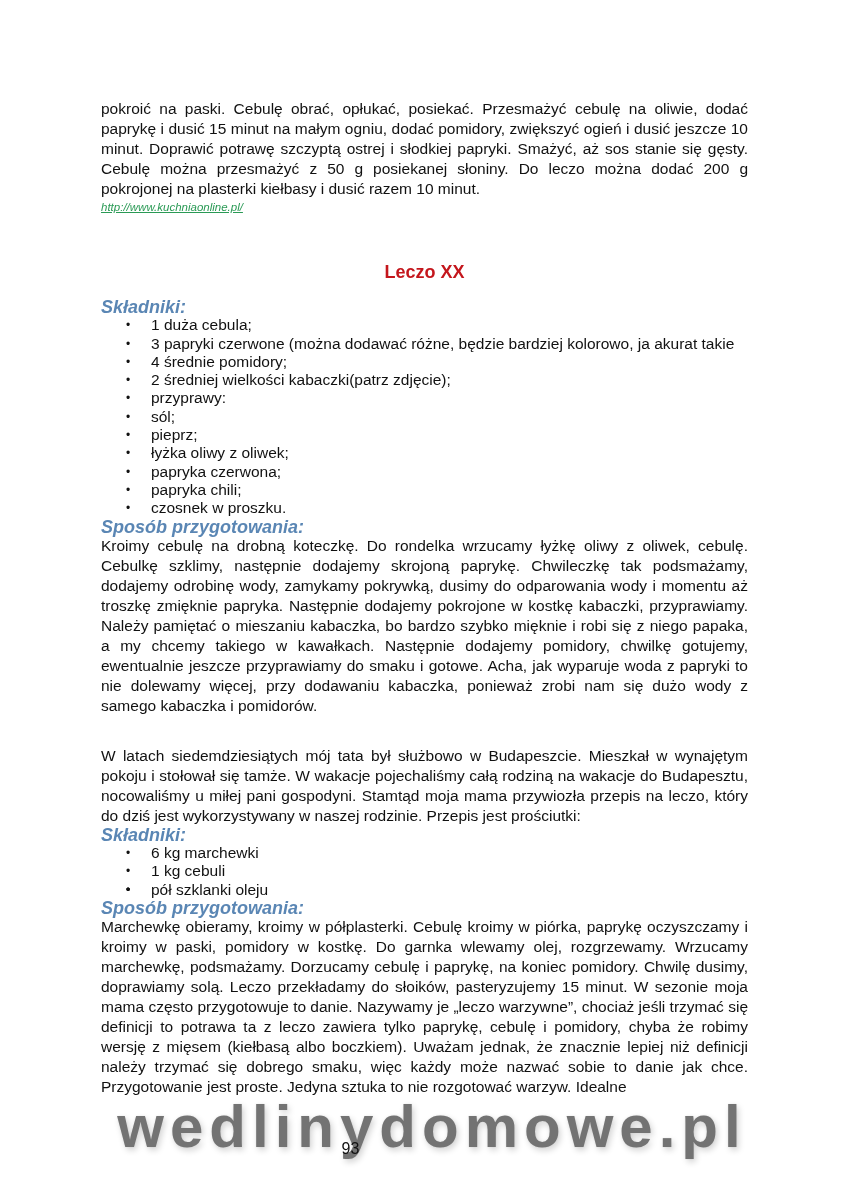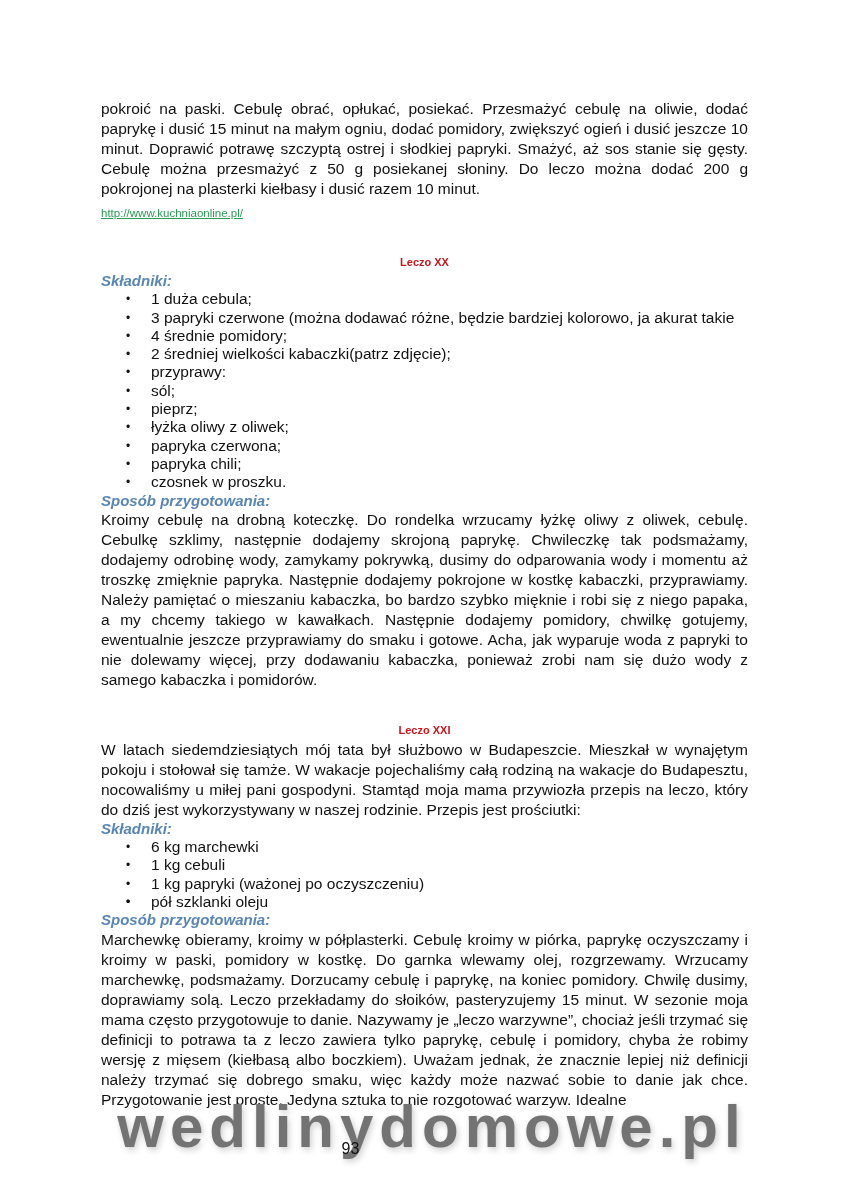--- a/index.html
+++ b/index.html
@@ -1,24 +1,24 @@
 <!DOCTYPE html>
 <html><head>
 <meta charset="utf-8">
 <style>
   html, body { margin: 0; padding: 0; background: #ffffff; }
   body { width: 848px; height: 1200px; position: relative; overflow: hidden;
          font-family: "Liberation Sans", sans-serif; color: #111; }
   .page { position: absolute; left: 101px; top: 99px; width: 647px; }
   .para { font-size: 15.5px; line-height: 20px; text-align: justify; margin: 0; }
-  .link { display: block; font-size: 11.5px; color: #2a9a55;
-          text-decoration: underline; line-height: 15px; margin-top: 7px; }
-  .title { text-align: center; color: #c4161c; font-weight: bold; font-size: 11px;
-           line-height: 20px; margin: 0; }
-  .sub { color: #5a86b4; font-weight: bold; font-style: italic; font-size: 15px;
+  .link { display: block; font-size: 11.5px; font-style: italic; color: #2a9a55;
+          text-decoration: underline; line-height: 15px; margin-top: 1px; }
+  .title { text-align: center; color: #c4161c; font-weight: bold; font-size: 18px;
+           line-height: 20px; margin: 16px; }
+  .sub { color: #5a86b4; font-weight: bold; font-style: italic; font-size: 18px;
          line-height: 18.3px; margin: 0; }
   ul.ing { list-style: none; margin: 0; padding: 0; }
   ul.ing li { position: relative; padding-left: 50px; font-size: 15.5px; line-height: 18.3px; }
   ul.ing li .bullet { position: absolute; left: 25px; top: 0; font-size: 12px; }
   ul.ing li .cont { display: block; padding-left: 24px; }
   .watermark { position: absolute; left: 112px; top: 1092px; width: 640px; text-align: center;
                font-weight: bold; font-size: 60px; letter-spacing: 6px; color: #737373;
                text-shadow: 2px 3px 6px rgba(0,0,0,0.18), 0 0 2px rgba(0,0,0,0.08); }
   .pagenum { position: absolute; left: 0; width: 701px; top: 1140px; text-align: center; font-size: 16px; }
 </style>
@@ -43,27 +43,26 @@
     <li><span class="bullet">•</span><span>pieprz;</span></li>
     <li><span class="bullet">•</span><span>łyżka oliwy z oliwek;</span></li>
     <li><span class="bullet">•</span><span>papryka czerwona;</span></li>
     <li><span class="bullet">•</span><span>papryka chili;</span></li>
     <li><span class="bullet">•</span><span>czosnek w proszku.</span></li>
   </ul>
   <p class="sub">Sposób przygotowania:</p>
   <p class="para">Kroimy cebulę na drobną koteczkę. Do rondelka wrzucamy łyżkę oliwy z oliwek, cebulę. Cebulkę szklimy, następnie dodajemy skrojoną paprykę. Chwileczkę tak podsmażamy, dodajemy odrobinę wody, zamykamy pokrywką, dusimy do odparowania wody i momentu aż troszkę zmięknie papryka. Następnie dodajemy pokrojone w kostkę kabaczki, przyprawiamy. Należy pamiętać o mieszaniu kabaczka, bo bardzo szybko mięknie i robi się z niego papaka, a my chcemy takiego w kawałkach. Następnie dodajemy pomidory, chwilkę gotujemy, ewentualnie jeszcze przyprawiamy do smaku i gotowe. Acha, jak wyparuje woda z papryki to nie dolewamy więcej, przy dodawaniu kabaczka, ponieważ zrobi nam się dużo wody z samego kabaczka i pomidorów.</p>
 
   <div style="height:30px"></div>
-  <h2 class="title">Leczo XXI</h2>
   <p class="para">W latach siedemdziesiątych mój tata był służbowo w Budapeszcie. Mieszkał w wynajętym pokoju i stołował się tamże. W wakacje pojechaliśmy całą rodziną na wakacje do Budapesztu, nocowaliśmy u miłej pani gospodyni. Stamtąd moja mama przywiozła przepis na leczo, który do dziś jest wykorzystywany w naszej rodzinie. Przepis jest prościutki:</p>
   <p class="sub">Składniki:</p>
   <ul class="ing">
     <li><span class="bullet">•</span><span>6 kg marchewki</span></li>
     <li><span class="bullet">•</span><span>1 kg cebuli</span></li>
-    <li><span class="bullet">•</span><span>1 kg papryki (ważonej po oczyszczeniu)</span></li>
+    <li><span class="bullet">•</span></li>
     <li><span class="bullet">•</span></li>
     <li><span class="bullet">•</span><span>pół szklanki oleju</span></li>
   </ul>
   <p class="sub">Sposób przygotowania:</p>
   <p class="para">Marchewkę obieramy, kroimy w półplasterki. Cebulę kroimy w piórka, paprykę oczyszczamy i kroimy w paski, pomidory w kostkę. Do garnka wlewamy olej, rozgrzewamy. Wrzucamy marchewkę, podsmażamy. Dorzucamy cebulę i paprykę, na koniec pomidory. Chwilę dusimy, doprawiamy solą. Leczo przekładamy do słoików, pasteryzujemy 15 minut. W sezonie moja mama często przygotowuje to danie. Nazywamy je „leczo warzywne”, chociaż jeśli trzymać się definicji to potrawa ta z leczo zawiera tylko paprykę, cebulę i pomidory, chyba że robimy wersję z mięsem (kiełbasą albo boczkiem). Uważam jednak, że znacznie lepiej niż definicji należy trzymać się dobrego smaku, więc każdy może nazwać sobie to danie jak chce. Przygotowanie jest proste. Jedyna sztuka to nie rozgotować warzyw. Idealne</p>
 </div>
 
 <div class="watermark">wedlinydomowe.pl</div>
 <div class="pagenum">93</div>
 

